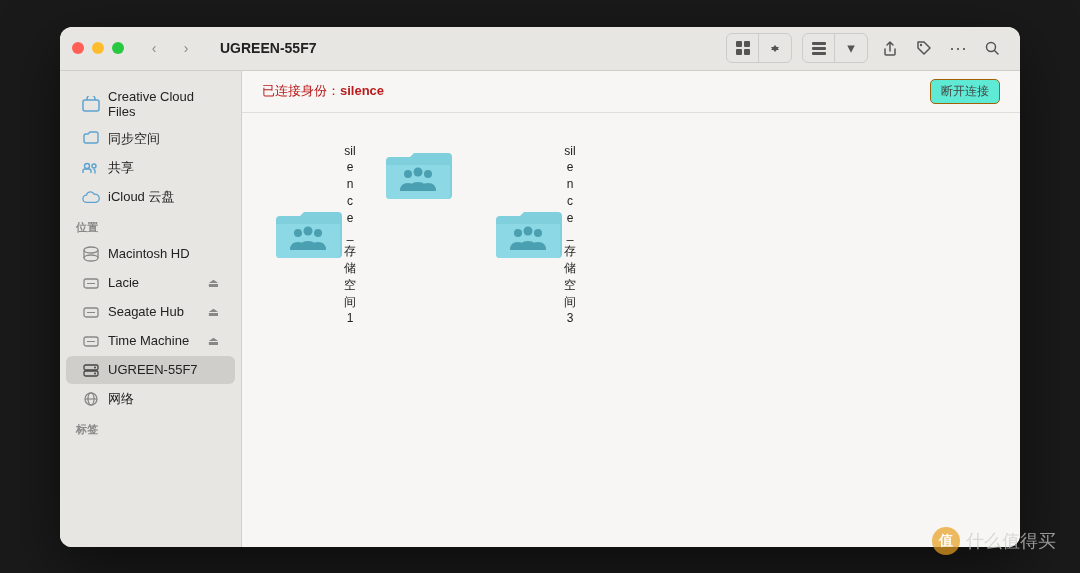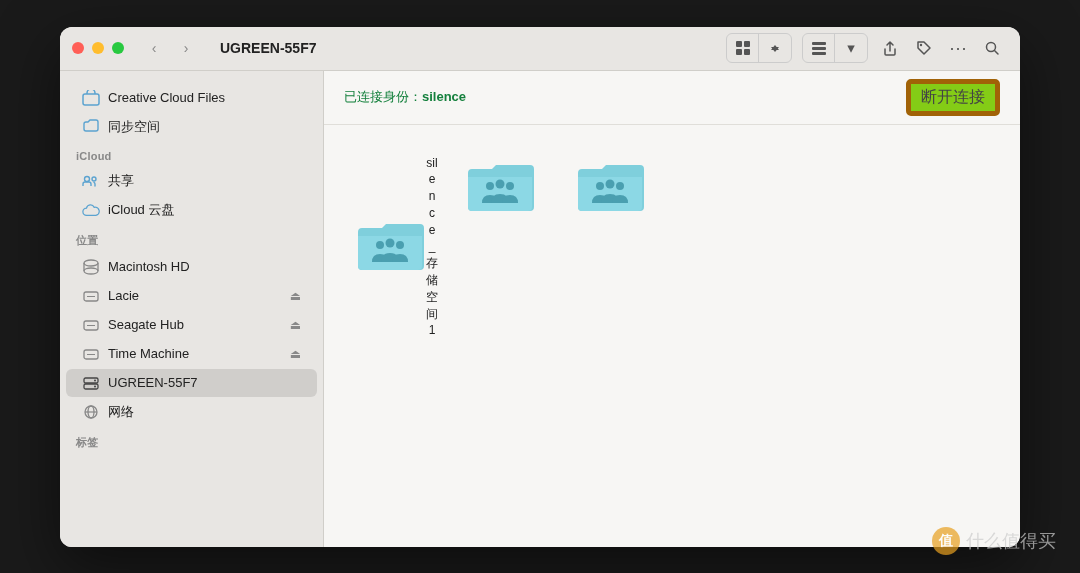--- a/index.html
+++ b/index.html
@@ -104,21 +104,21 @@
       border-right: 1px solid #ccc;
     }
     
     .main {
       display: flex;
       flex: 1;
       overflow: hidden;
     }
     
     .sidebar {
-      width: 264px;
+      width: 182px;
       background: #e8e6e3;
       border-right: 1px solid #d0cec9;
       padding: 12px 0;
       flex-shrink: 0;
       overflow-y: auto;
     }
     .sidebar-section-label {
       font-size: 11px;
       font-weight: 600;
       color: #888;
@@ -161,32 +161,32 @@
     .status-bar {
       display: flex;
       align-items: center;
       padding: 8px 20px;
       border-bottom: 1px solid #e0ded9;
       background: #f7f6f4;
       flex-shrink: 0;
     }
     .status-text {
       font-size: 13px;
-      color: #15803d;
+      color: #b91c1c;
       font-weight: 500;
     }
     .status-text strong {
       font-weight: 600;
     }
     .disconnect-btn {
       margin-left: auto;
-      font-size: 16px;
+      font-size: 12px;
       color: #444;
-      background: #84cc16;
-      border: 5px solid #a16207;
+      background: #5eead4;
+      border: 1px solid #a16207;
       border-radius: 5px;
       padding: 3px 10px;
       cursor: pointer;
     }
     .file-grid {
       flex: 1;
       padding: 24px;
       display: flex;
       flex-direction: row;
       align-items: flex-start;
@@ -328,21 +328,20 @@
       </div>
       <div class="sidebar-item">
         <span class="icon">
           <svg width="18" height="16" viewBox="0 0 18 16" fill="none">
             <path d="M2 10V5a2 2 0 012-2h2l2-2h6a2 2 0 012 2v7a2 2 0 01-2 2H4a2 2 0 01-2-2z" fill="none" stroke="#5ba3d0" stroke-width="1.4"></path>
           </svg>
         </span>
         <span>同步空间</span>
       </div>
 
-      <div class="sidebar-section-label">iCloud</div>
       <div class="sidebar-item">
         <span class="icon">
           <svg width="18" height="16" viewBox="0 0 18 16" fill="none">
             <path d="M1 13V11a2 2 0 012-2h4a2 2 0 012 2v2" stroke="#5ba3d0" stroke-width="1.4" fill="none"></path>
             <circle cx="5" cy="6" r="2.5" stroke="#5ba3d0" stroke-width="1.4" fill="none"></circle>
             <path d="M13 13V11a2 2 0 00-1-1.73" stroke="#5ba3d0" stroke-width="1.4" fill="none" stroke-linecap="round"></path>
             <circle cx="12" cy="6" r="2" stroke="#5ba3d0" stroke-width="1.4" fill="none"></circle>
           </svg>
         </span>
         <span>共享</span>
@@ -480,20 +479,22 @@
               <g fill="#4a9fb0">
                 <circle cx="26" cy="31" r="4"></circle>
                 <path d="M18 48 Q18 40 26 40 Q34 40 34 48" fill="#4a9fb0"></path>
                 <circle cx="36" cy="29" r="4.5"></circle>
                 <path d="M27 48 Q27 39 36 39 Q45 39 45 48" fill="#4a9fb0"></path>
                 <circle cx="46" cy="31" r="4"></circle>
                 <path d="M38 48 Q38 40 46 40 Q54 40 54 48" fill="#4a9fb0"></path>
               </g>
             </svg>
           </div>
+          <span class="folder-label">silence_存储空间
+3</span>
         </div>
       </div>
     </div>
   </div>
 </div>
 
 <div class="watermark">
   <div class="watermark-logo">值</div>
   <span class="watermark-text">什么值得买</span>
 </div>

